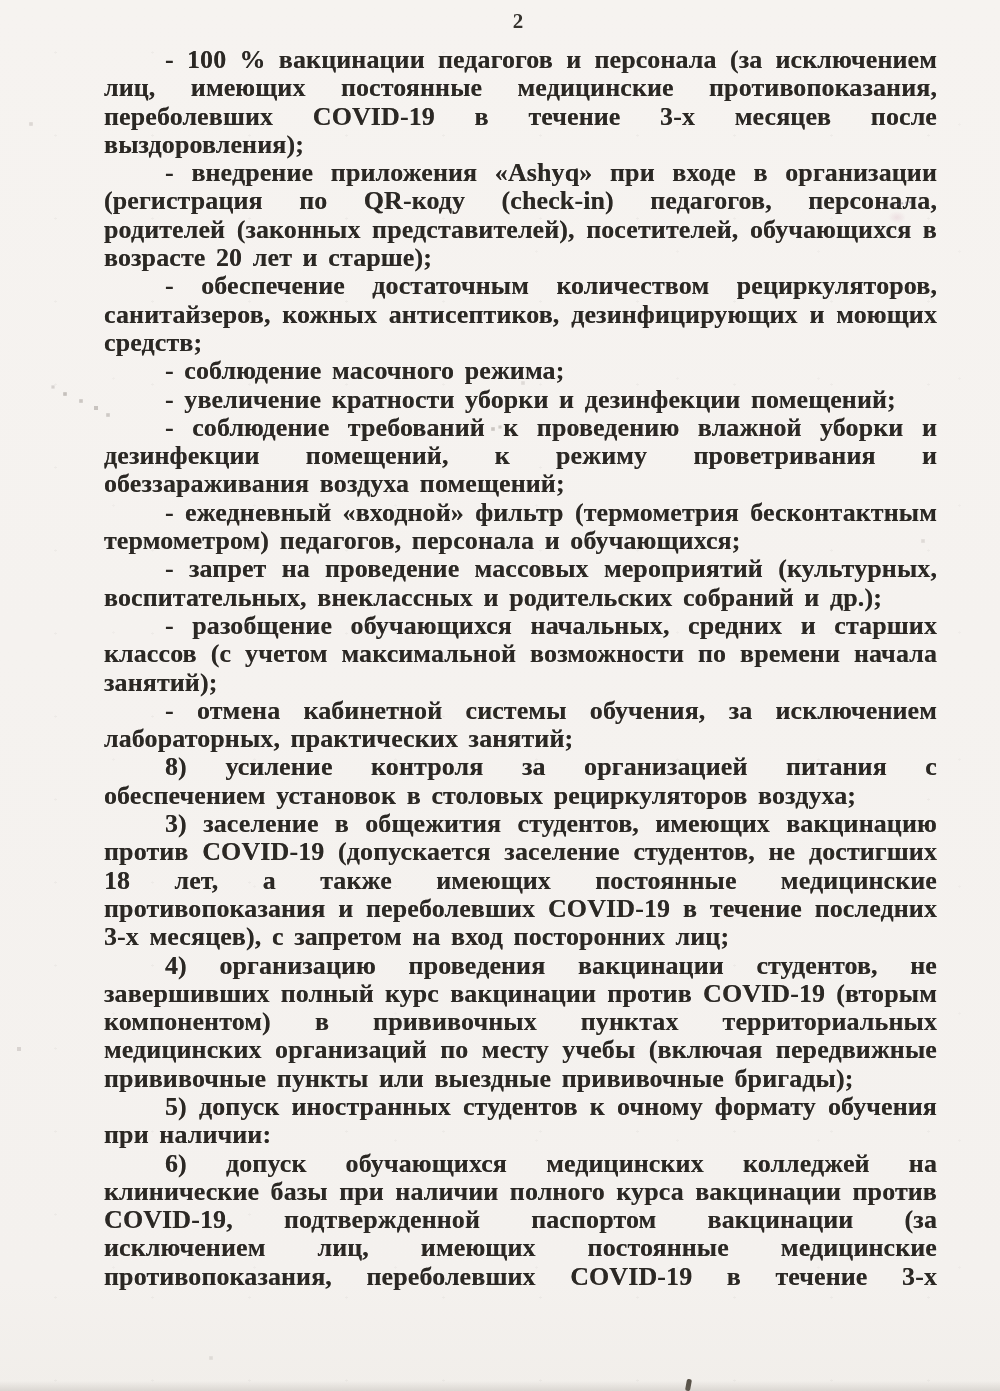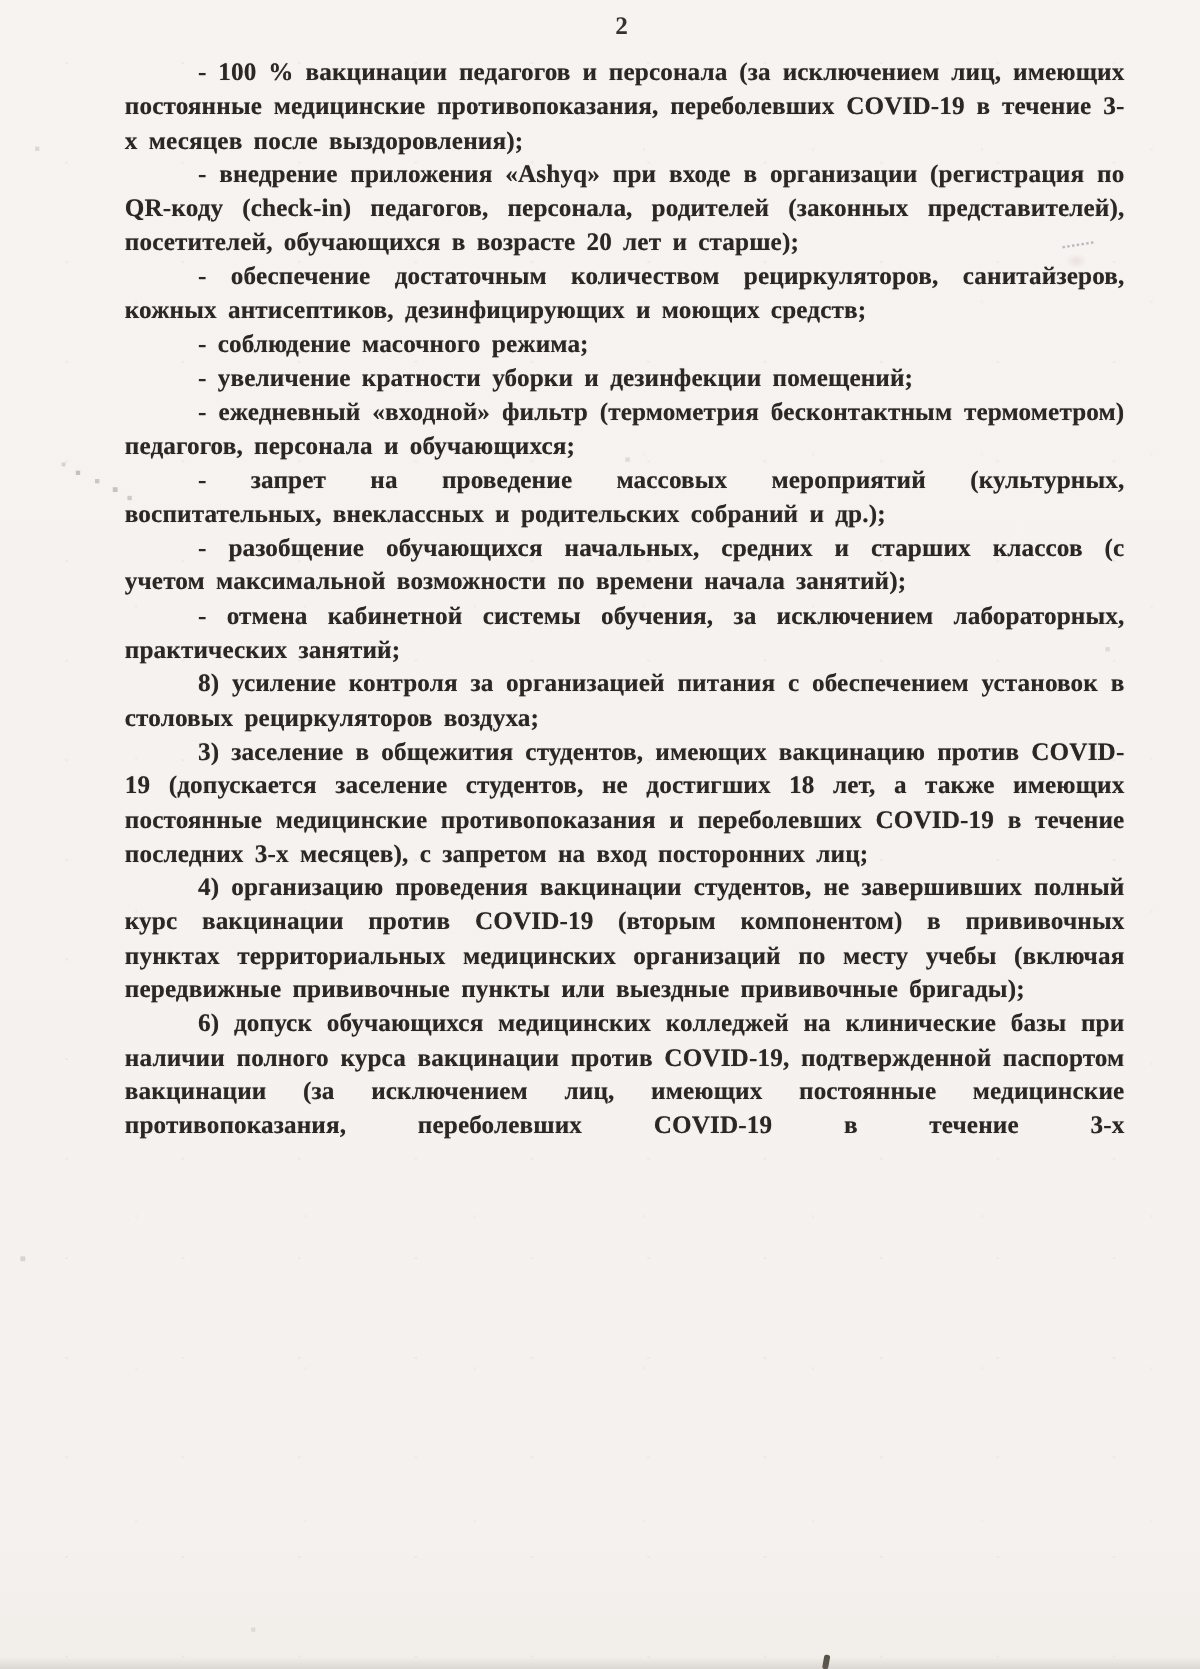--- a/index.html
+++ b/index.html
@@ -37,21 +37,21 @@
   .text-block {
     position: absolute;
     left: 104px;
     top: 46px;
     width: 833px;
   }
   .text-block p {
     margin: 0;
     text-indent: 61px;
     text-align: justify;
-    font-size: 21px;
+    font-size: 26px;
     line-height: 28.3px;
     font-weight: 700;
     word-spacing: 4px;
     letter-spacing: 0.1px;
     color: #2b2824;
     text-shadow: 0 0 0.6px rgba(43,40,36,0.55);
   }
   
   .text-block p.continued {
     text-align-last: justify;
@@ -114,27 +114,29 @@
 <div class="page">
 
   <div class="page-number">2</div>
 
   <div class="text-block">
     <p>- 100 % вакцинации педагогов и персонала (за исключением лиц, имеющих постоянные медицинские противопоказания, переболевших COVID-19 в течение 3-х месяцев после выздоровления);</p>
     <p>- внедрение приложения «Ashyq» при входе в организации (регистрация по QR-коду (check-in) педагогов, персонала, родителей (законных представителей), посетителей, обучающихся в возрасте 20 лет и старше);</p>
     <p>- обеспечение достаточным количеством рециркуляторов, санитайзеров, кожных антисептиков, дезинфицирующих и моющих средств;</p>
     <p>- соблюдение масочного режима;</p>
     <p>- увеличение кратности уборки и дезинфекции помещений;</p>
+    <p>- соблюдение требований к проведению влажной уборки и дезинфекции помещений, к режиму проветривания и обеззараживания воздуха помещений;</p>
     <p>- ежедневный «входной» фильтр (термометрия бесконтактным термометром) педагогов, персонала и обучающихся;</p>
     <p>- запрет на проведение массовых мероприятий (культурных, воспитательных, внеклассных и родительских собраний и др.);</p>
     <p>- разобщение обучающихся начальных, средних и старших классов (с учетом максимальной возможности по времени начала занятий);</p>
     <p>- отмена кабинетной системы обучения, за исключением лабораторных, практических занятий;</p>
     <p>8) усиление контроля за организацией питания с обеспечением установок в столовых рециркуляторов воздуха;</p>
     <p>3) заселение в общежития студентов, имеющих вакцинацию против COVID-19 (допускается заселение студентов, не достигших 18 лет, а также имеющих постоянные медицинские противопоказания и переболевших COVID-19 в течение последних 3-х месяцев), с запретом на вход посторонних лиц;</p>
     <p>4) организацию проведения вакцинации студентов, не завершивших полный курс вакцинации против COVID-19 (вторым компонентом) в прививочных пунктах территориальных медицинских организаций по месту учебы (включая передвижные прививочные пункты или выездные прививочные бригады);</p>
+    <p>5) допуск иностранных студентов к очному формату обучения при наличии:</p>
     <p class="continued">6) допуск обучающихся медицинских колледжей на клинические базы при наличии полного курса вакцинации против COVID-19, подтвержденной паспортом вакцинации (за исключением лиц, имеющих постоянные медицинские противопоказания, переболевших COVID-19 в течение 3-х</p>
   </div>
 
   <div class="mark speckles"></div>
   <div class="mark squiggle"></div>
   <div class="mark pink-blob"></div>
   <div class="mark bottom-tick"></div>
   <div class="bottom-shade"></div>
 
 </div>

